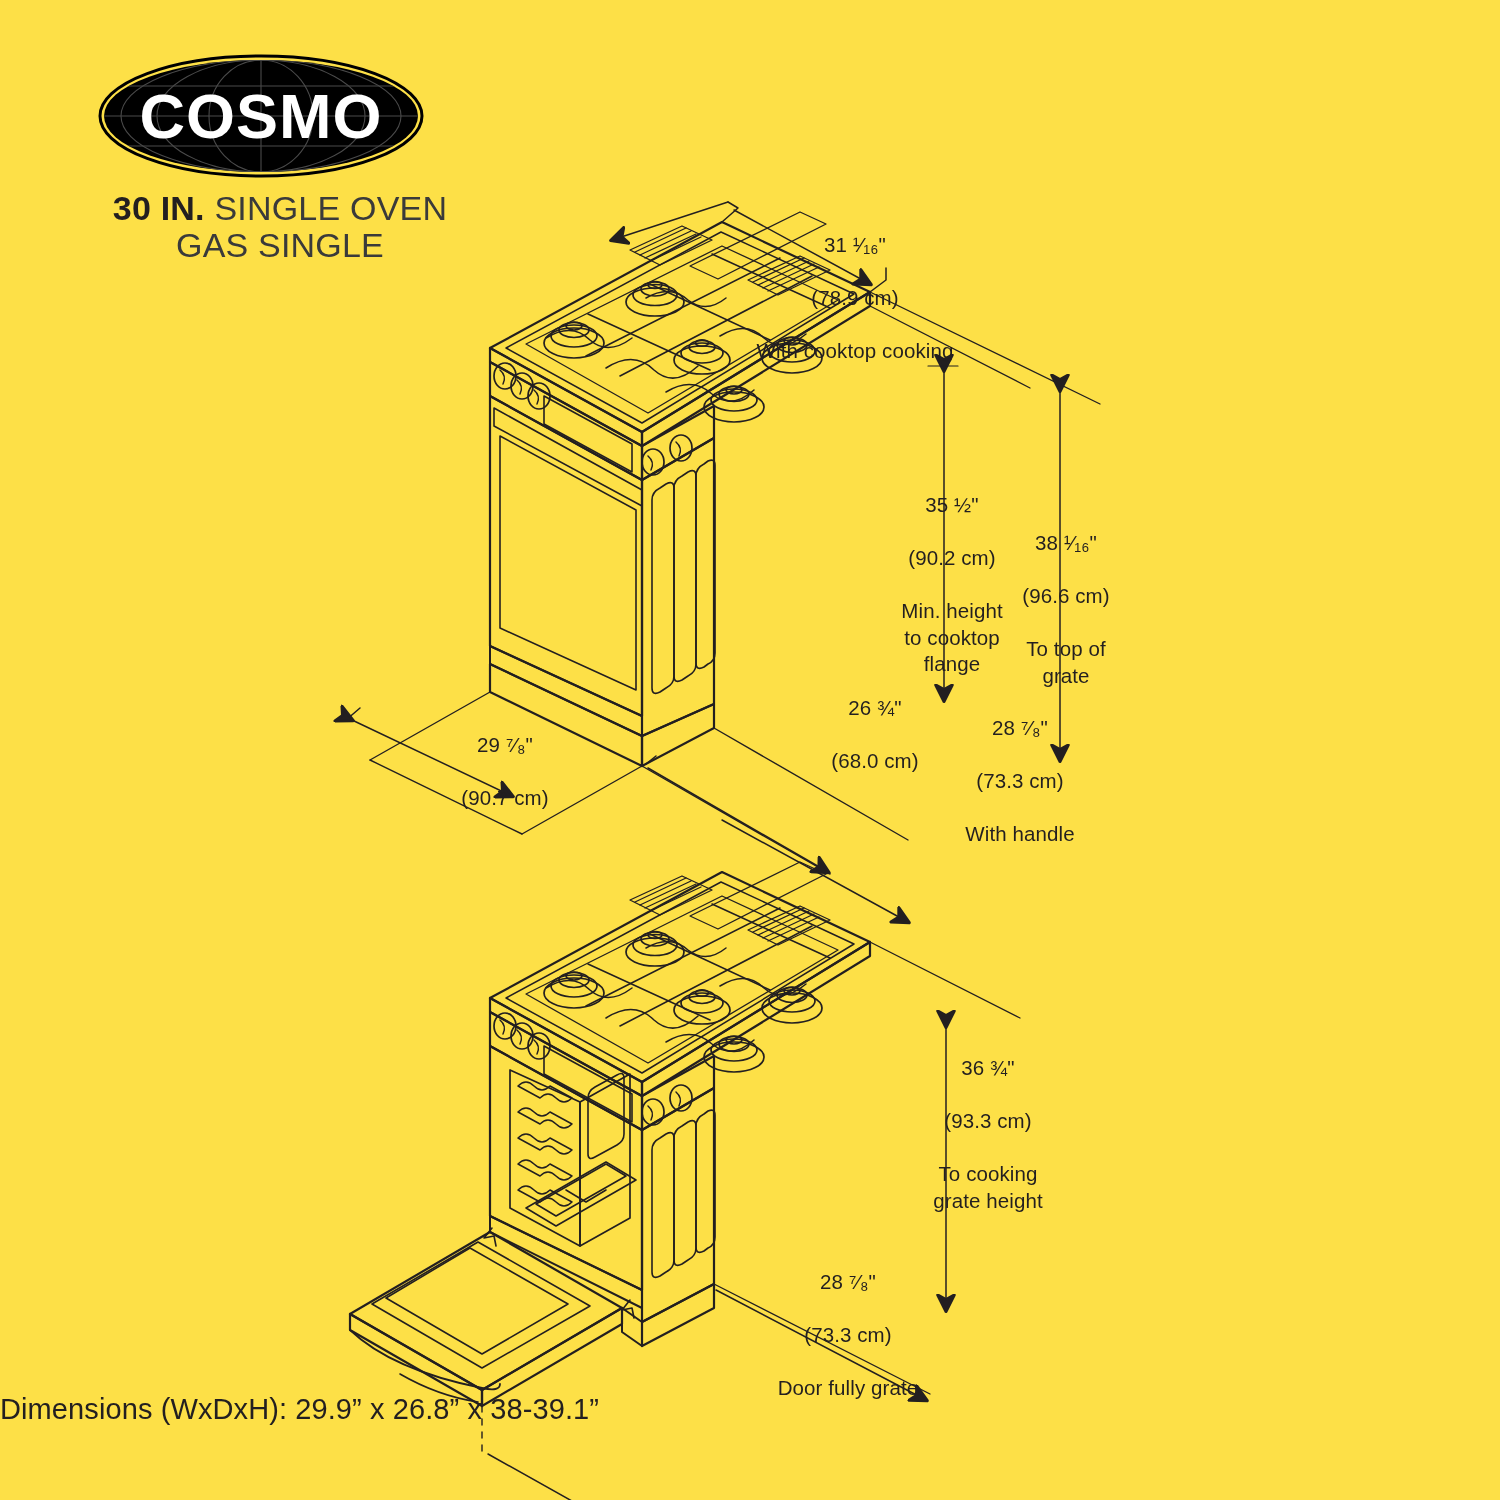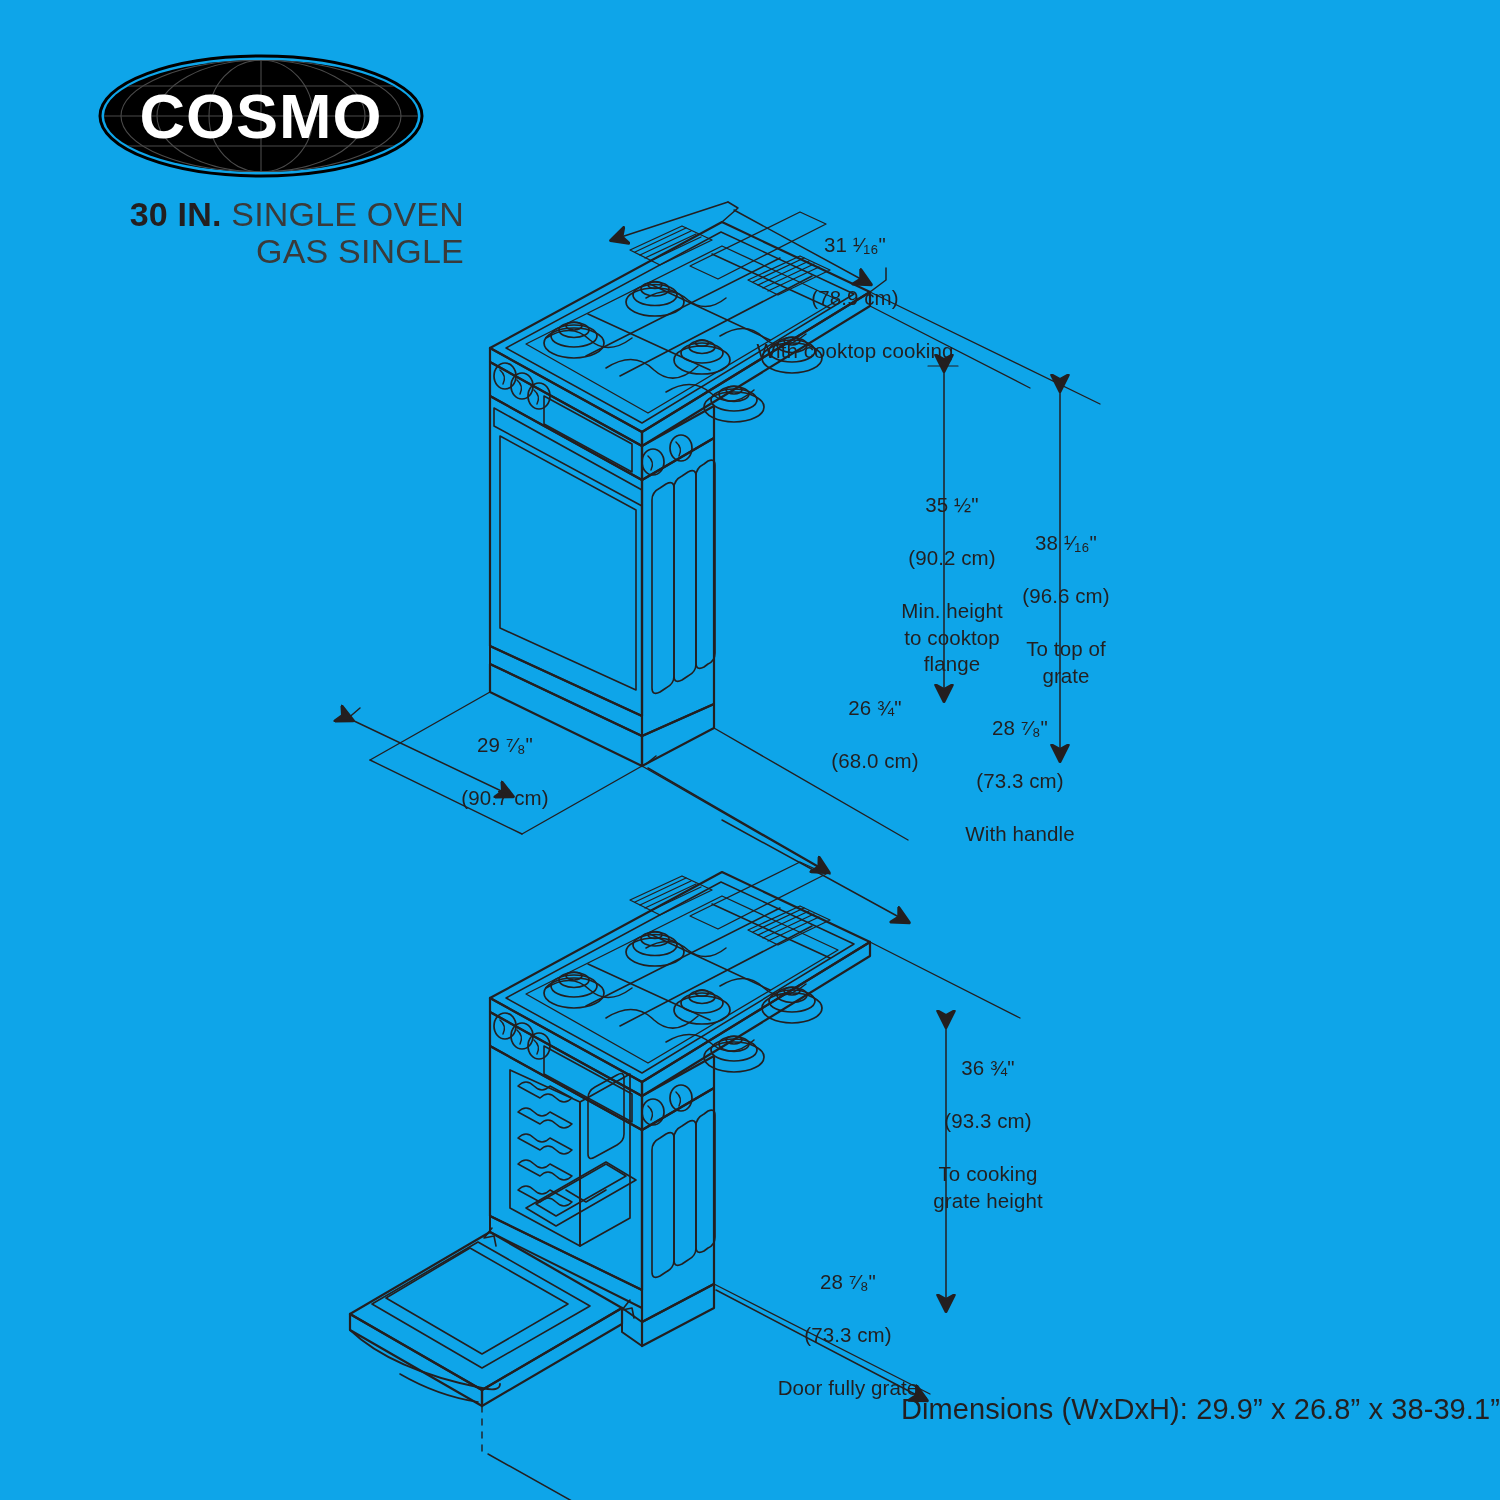--- a/index.html
+++ b/index.html
@@ -1,41 +1,41 @@
 <!DOCTYPE html>
 <html><head>
 <meta charset="utf-8">
 <style>
   html,body{margin:0;padding:0;background:#fff;}
   body{width:1500px;height:1500px;position:relative;
        font-family:"Liberation Sans","DejaVu Sans",sans-serif;color:#231f20;overflow:hidden;}
-  .sheet{position:absolute;inset:0;background:#0ea5e9;}
+  .sheet{position:absolute;inset:0;background:#fde047;}
 
   
   .header{position:absolute;left:96px;top:52px;width:420px;}
   .logo-wrap{width:330px;height:128px;position:relative;}
   .logo-wrap svg{display:block;}
   .model{font-size:43px;font-weight:bold;letter-spacing:-0.6px;
          color:#231f20;margin-top:12px;line-height:1;}
-  .subtitle{margin-top:16px;font-size:34px;line-height:1.08;color:#3a3a3a;
-            text-align:right;width:368px;letter-spacing:0.2px;}
+  .subtitle{margin-top:10px;font-size:34px;line-height:1.08;color:#3a3a3a;
+            text-align:center;width:368px;letter-spacing:0.2px;}
   .subtitle .bold{font-weight:bold;color:#231f20;}
   .subtitle .light{font-weight:300;}
 
   
   .fig{position:absolute;}
   #fig-closed{left:330px;top:180px;width:840px;height:620px;}
   #fig-open{left:330px;top:830px;width:840px;height:570px;}
   .fig svg{display:block;overflow:visible;}
 
   
   .dim{position:absolute;font-size:20.5px;line-height:1.30;text-align:center;
        color:#231f20;letter-spacing:0.1px;white-space:pre-line;}
 
-  .footer{position:absolute;left:0;top:1393px;width:1500px;text-align:right;
+  .footer{position:absolute;left:0;top:1393px;width:1500px;text-align:left;
           font-size:29px;color:#231f20;letter-spacing:0.1px;}
 </style>
 </head>
 <body>
 
 <div class="sheet">
 
   <div class="header">
 
     <div class="logo-wrap">

